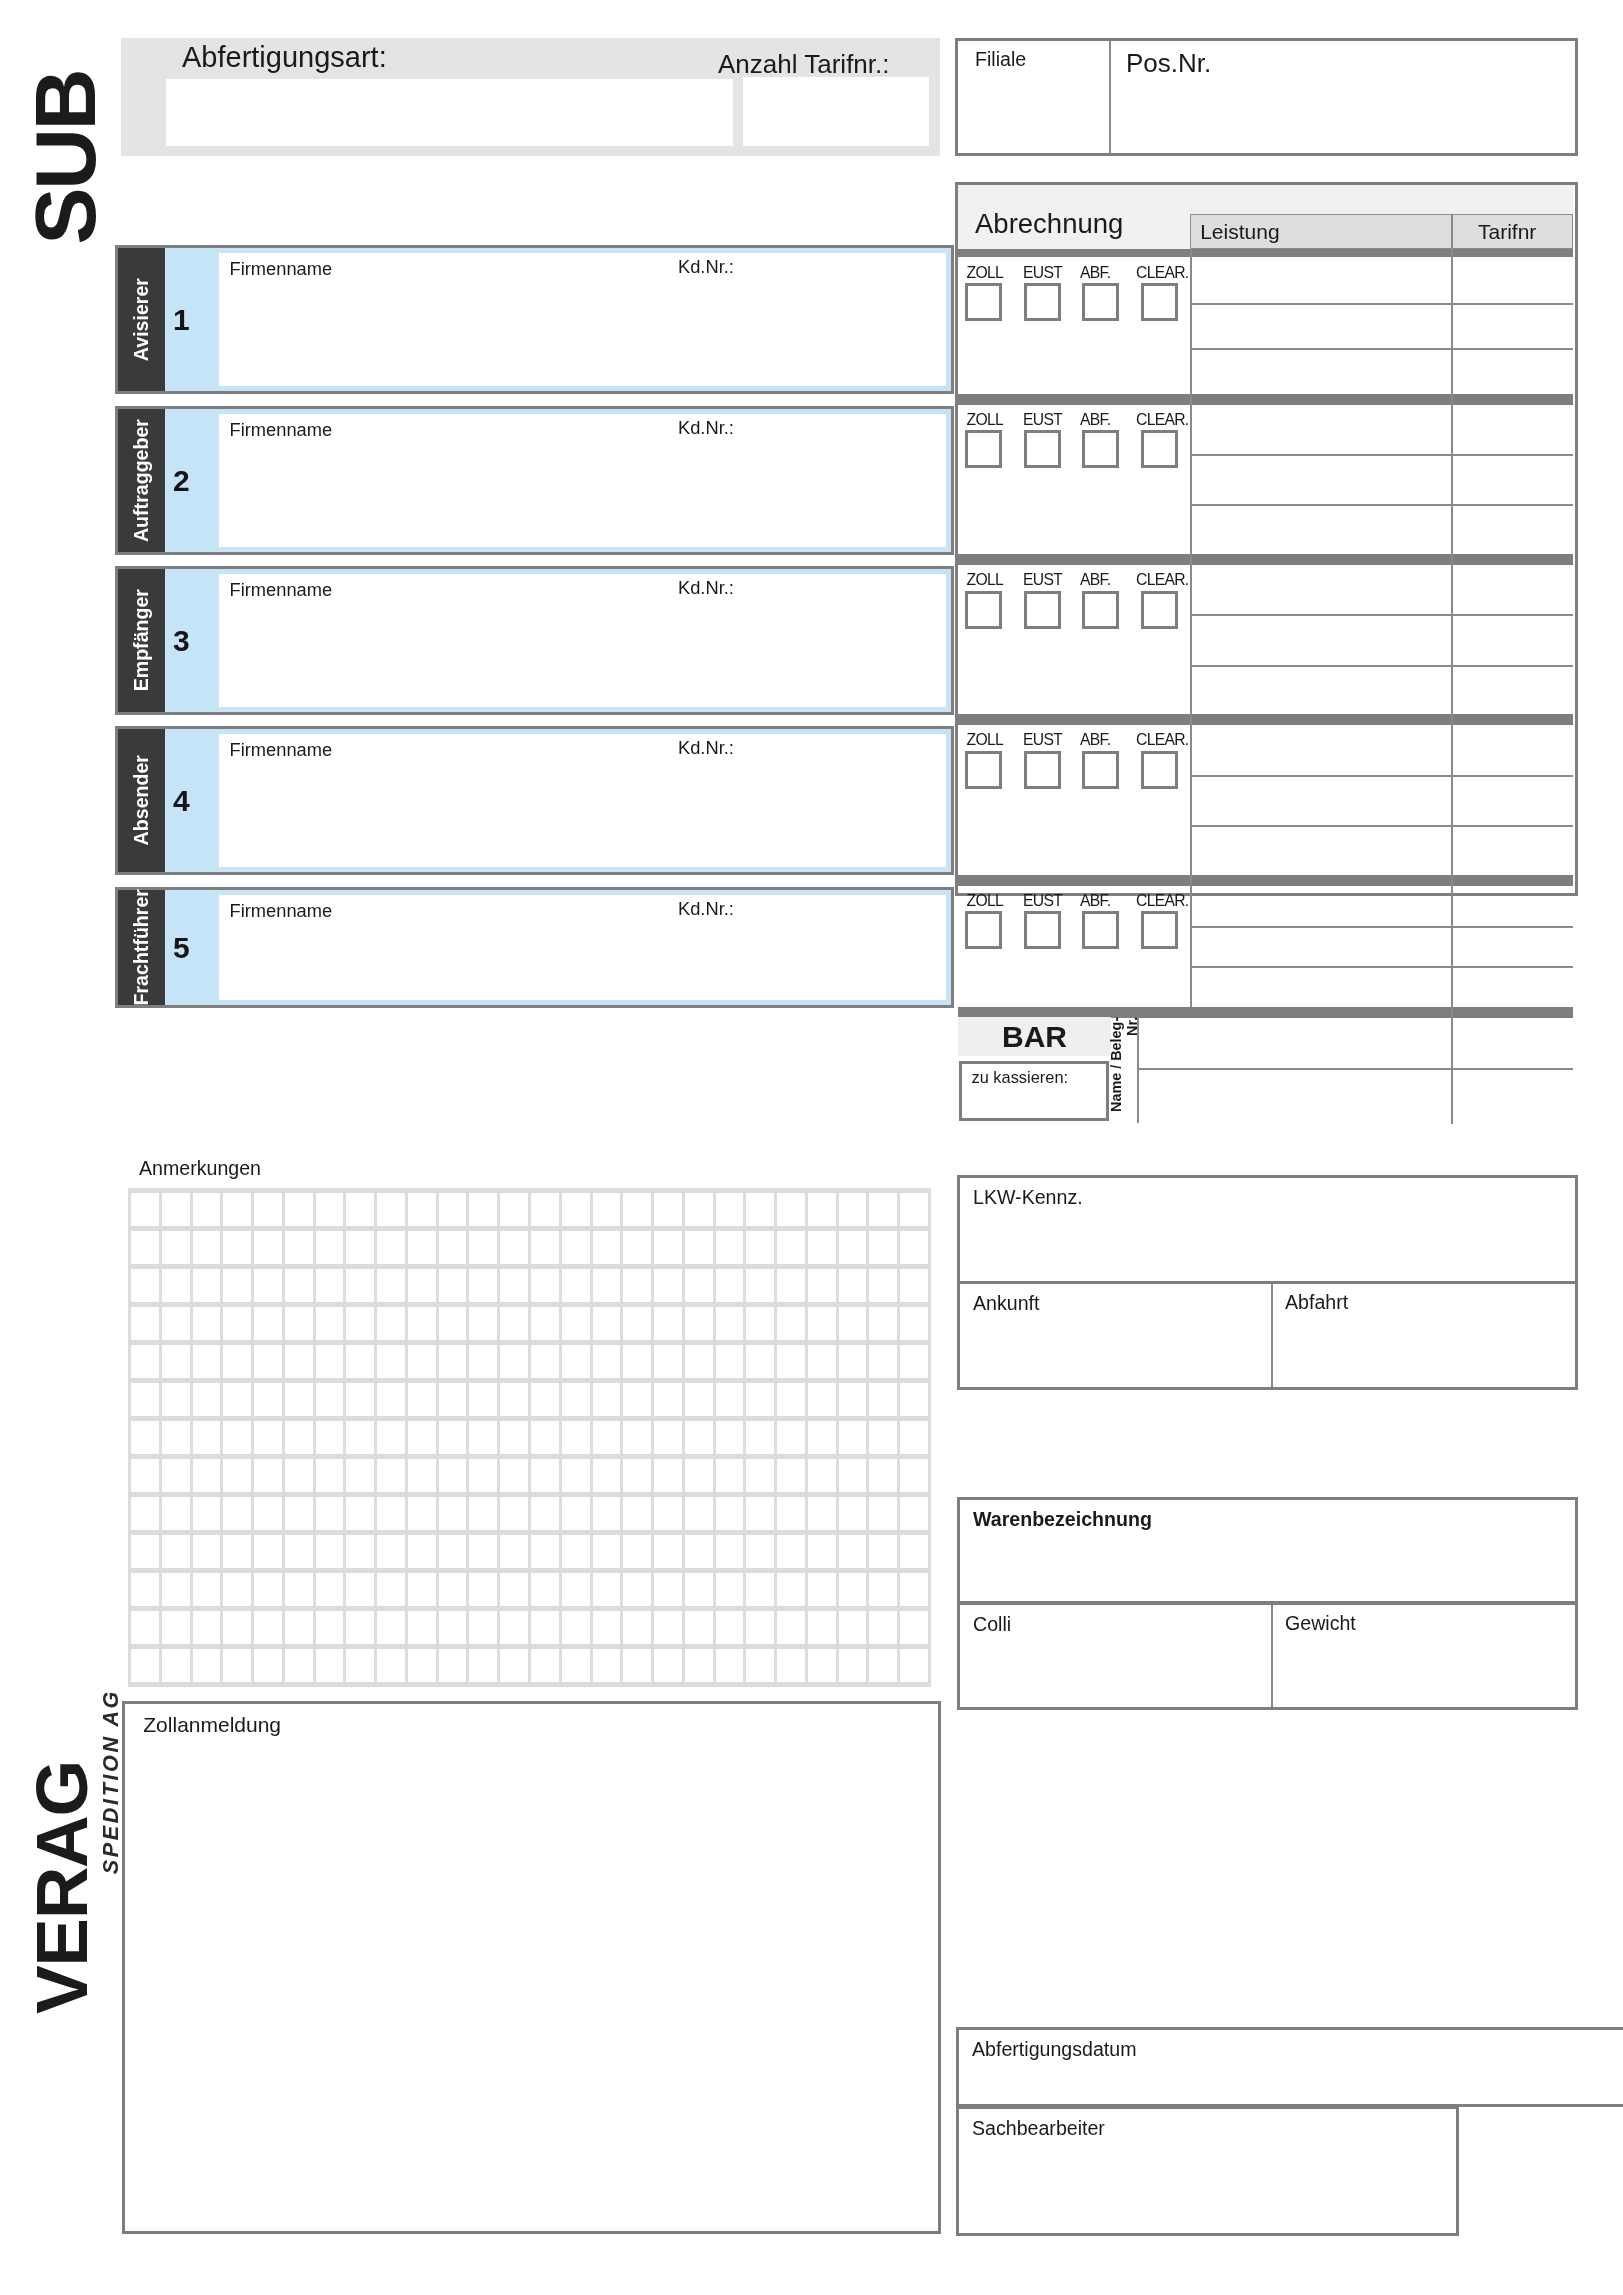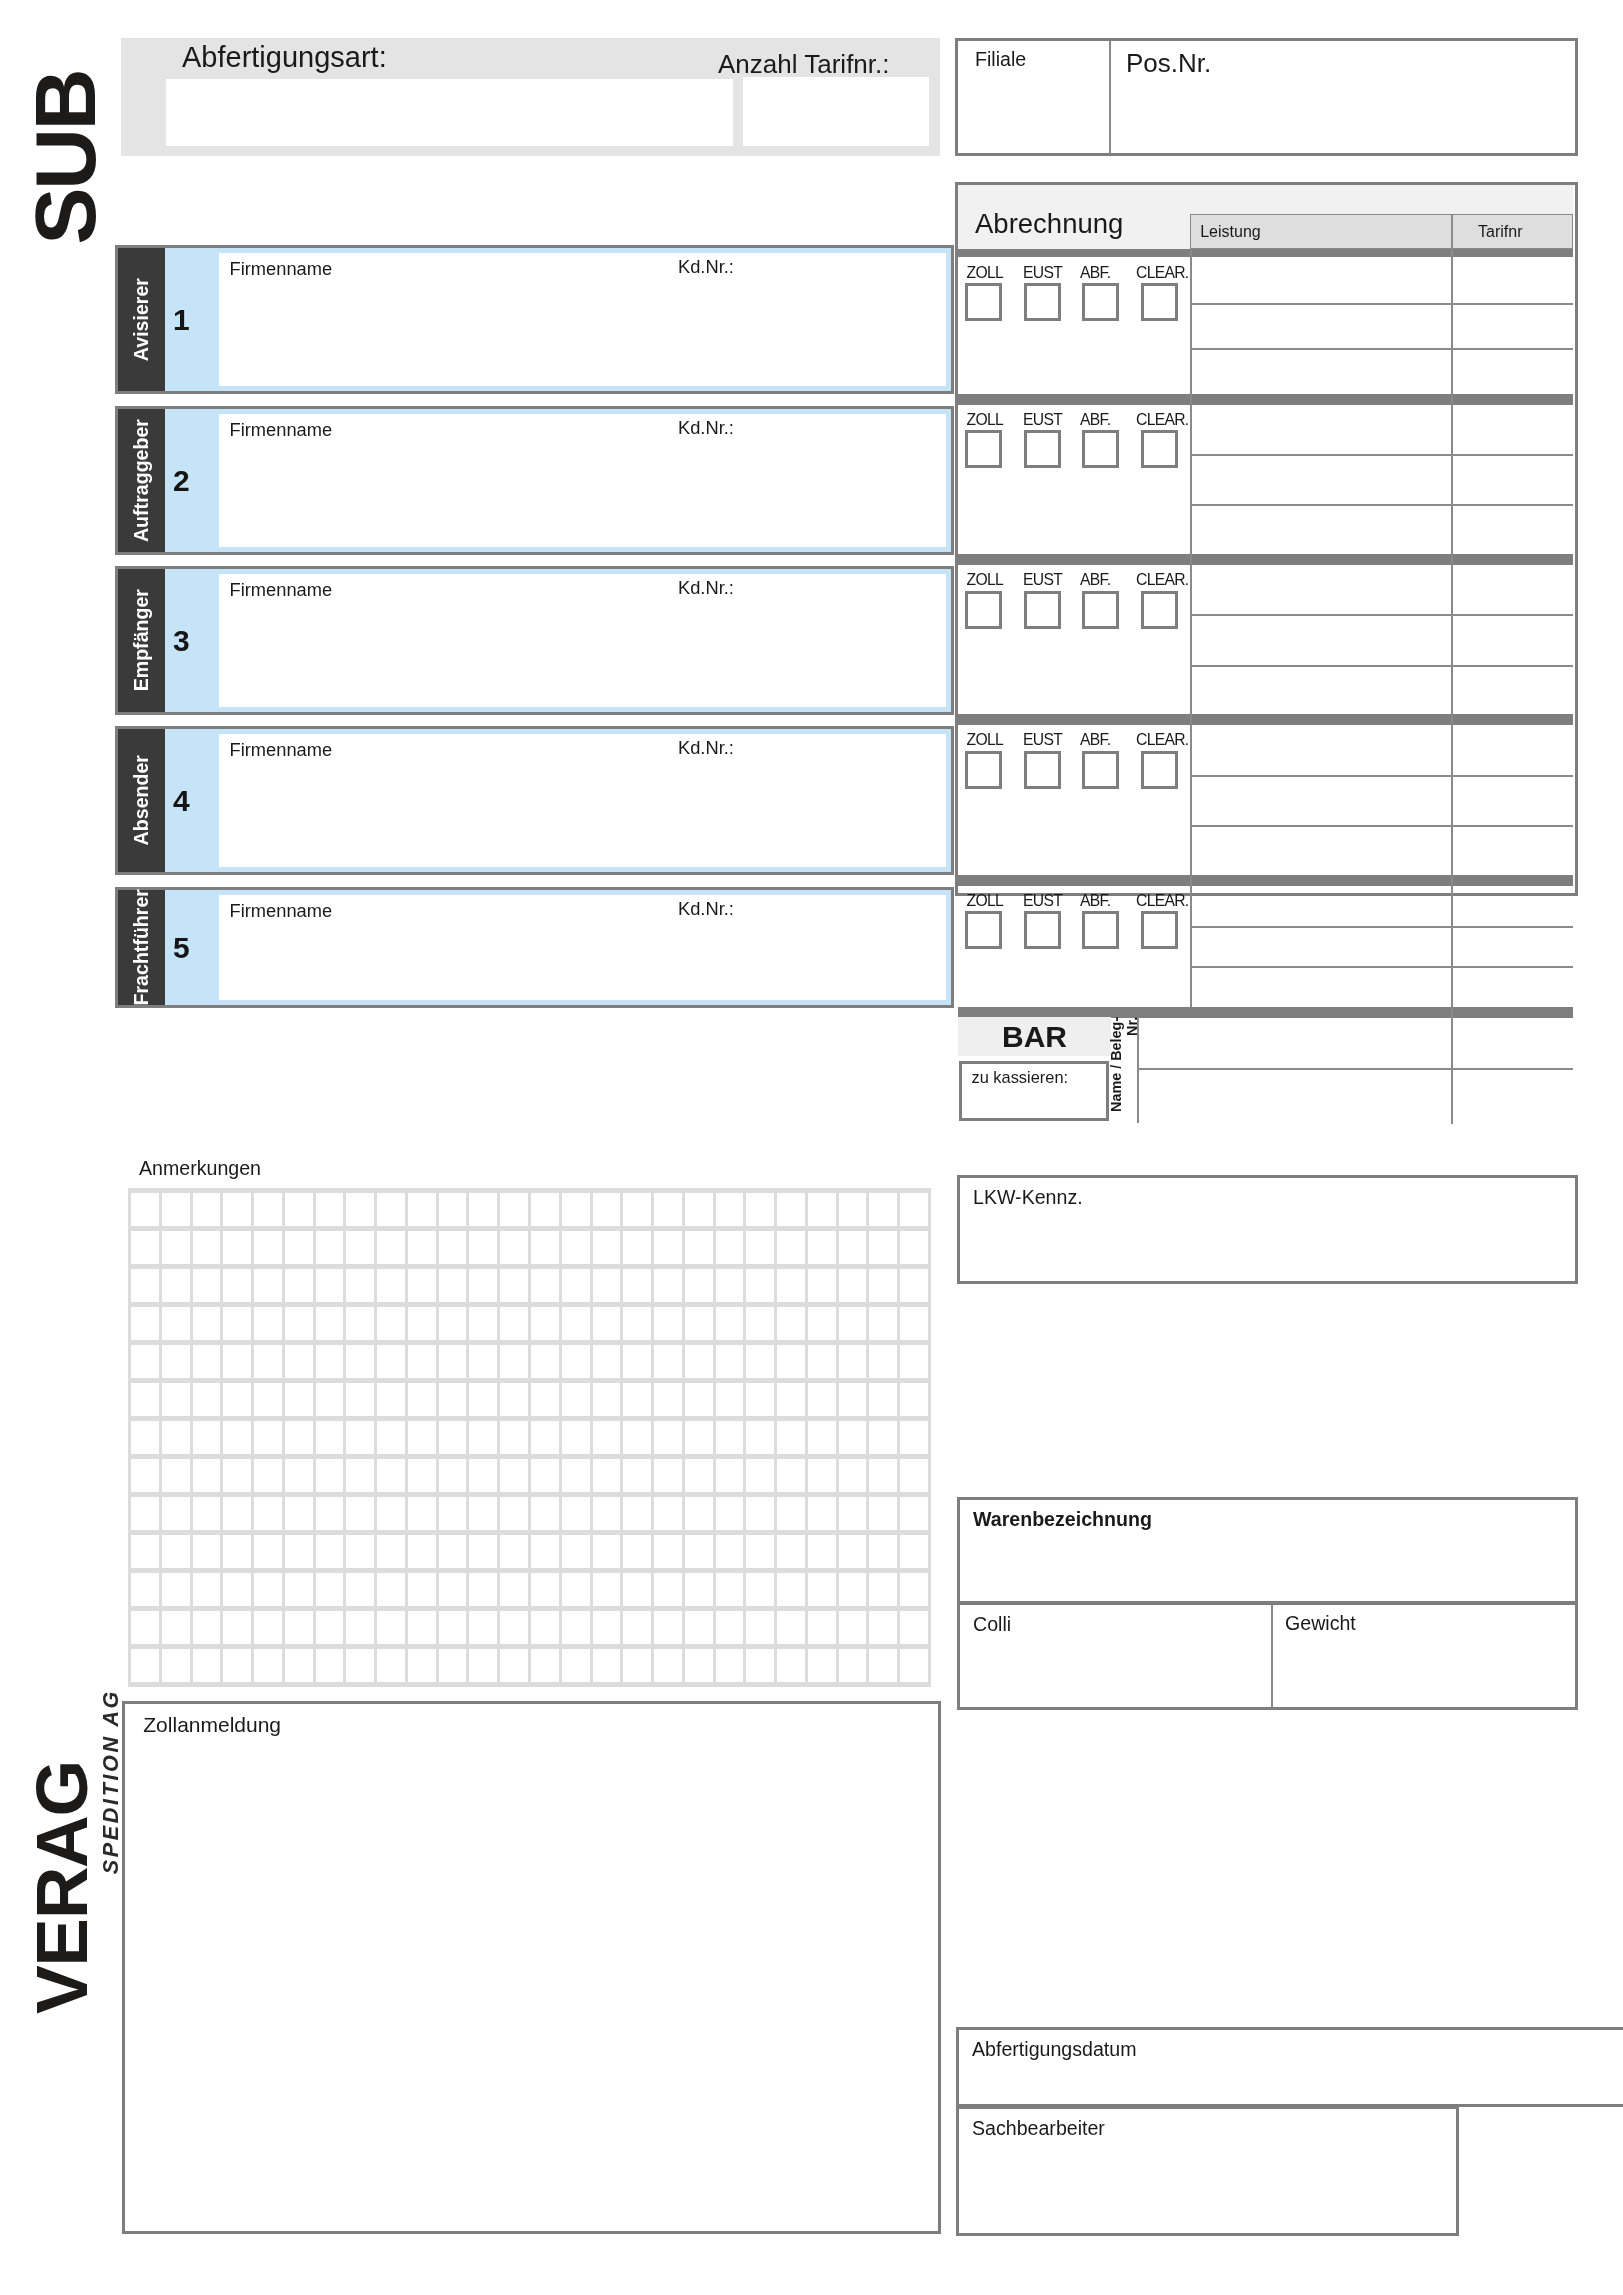--- a/index.html
+++ b/index.html
@@ -39,21 +39,21 @@
     font-size:19.6px;font-weight:bold;}
   .party-num{position:absolute;left:55px;top:50%;transform:translateY(-50%);
     font-size:30px;font-weight:bold;color:#151515;}
   .party-box{position:absolute;left:101px;top:5.2px;right:5.2px;bottom:5.2px;background:#fff;}
   .party-firm{position:absolute;left:10.5px;top:5.2px;font-size:18.3px;}
   .party-kdnr{position:absolute;left:459px;top:3px;font-size:18.3px;}
   .abr-panel{position:absolute;left:955px;top:182px;width:623px;height:714px;
     background:#fff;border:3.9px solid var(--border-gray);text-align:right;}
   .abr-hdr-bg{position:absolute;left:0;top:0;width:615px;height:64px;background:var(--abr-hdr);}
   .hdr-cell{position:absolute;background:var(--hdr-cell);border:1.3px solid var(--line-gray);
-    display:flex;align-items:center;font-size:16px;}
+    display:flex;align-items:center;font-size:21px;}
   .cb-label{position:absolute;font-size:15.7px;letter-spacing:-0.7px;}
   .cb{position:absolute;width:37px;height:38px;border:3.9px solid var(--border-gray);background:#fff;}
   .amt-area{position:absolute;left:232px;width:383px;background:transparent;}
   .bar-cell{position:absolute;left:0;top:832px;width:153px;height:39px;background:#efefef;
     display:flex;align-items:center;justify-content:center;font-size:30px;font-weight:bold;}
   .zk-box{position:absolute;left:1.3px;top:876px;width:150px;height:60px;border:3.3px solid var(--border-gray);background:#fff;}
   .namebeleg{position:absolute;left:153px;top:832px;width:25.5px;height:106px;
     font-size:14.4px;font-weight:bold;display:flex;align-items:center;justify-content:center;}
   .grid-wrap{position:absolute;left:128px;top:1188px;width:803px;height:499px;
     border-top:5.9px solid var(--grid-line);border-left:3.3px solid var(--grid-line);display:grid;}
@@ -566,20 +566,27 @@
       <div class="grid-cell"></div>
       <div class="grid-cell"></div>
       <div class="grid-cell"></div>
       <div class="grid-cell"></div>
       <div class="grid-cell"></div>
     </div>
 
   <div class="gbox" style="left:957px;top:1175px;width:621px;height:109px;">
     <div class="box-label">LKW-Kennz.</div>
   </div>
+  <div class="gbox" style="left:957px;top:1281px;width:621px;height:109px;">
+    <div class="vdivider" style="left:311px;"></div>
+    <div class="box-label">Ankunft</div>
+    <div class="lbl" style="left:325px;top:7.9px;font-size:19.6px;">Abfahrt</div>
+    <div class="abs" style="left:0;top:36px;width:311px;height:65px;"></div>
+    <div class="abs" style="left:313px;top:36px;width:300px;height:65px;"></div>
+  </div>
 
   <div class="gbox" style="left:957px;top:1497px;width:621px;height:107px;font-weight:bold;">
     <div class="box-label">Warenbezeichnung</div>
   </div>
   <div class="gbox" style="left:957px;top:1602px;width:621px;height:108px;">
     <div class="vdivider" style="left:311px;"></div>
     <div class="box-label">Colli</div>
     <div class="lbl" style="left:325px;top:7.9px;font-size:19.6px;">Gewicht</div>
     <div class="abs" style="left:0;top:36px;width:311px;height:64px;"></div>
     <div class="abs" style="left:313px;top:36px;width:300px;height:64px;"></div>

